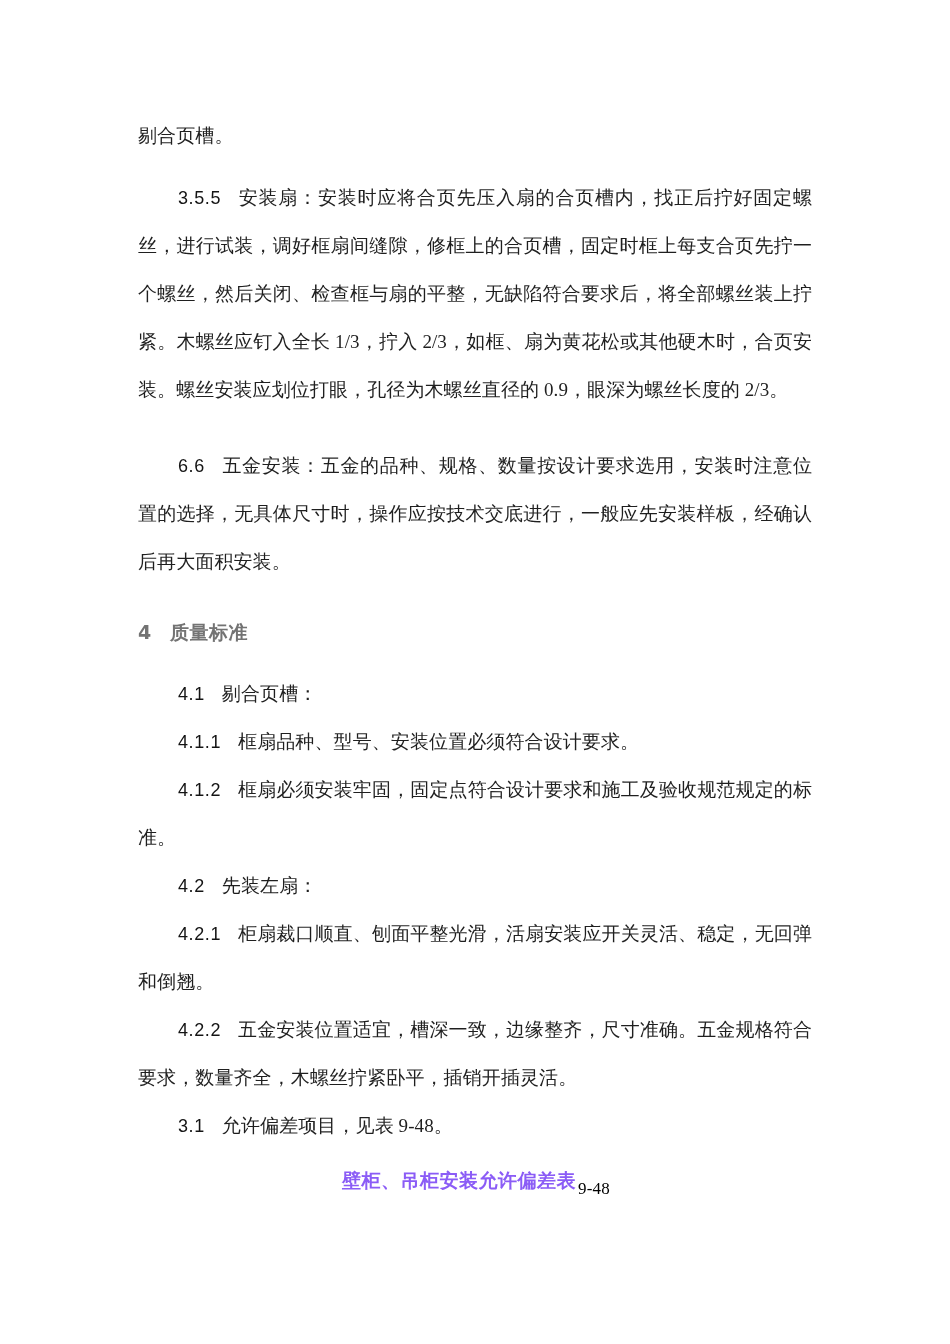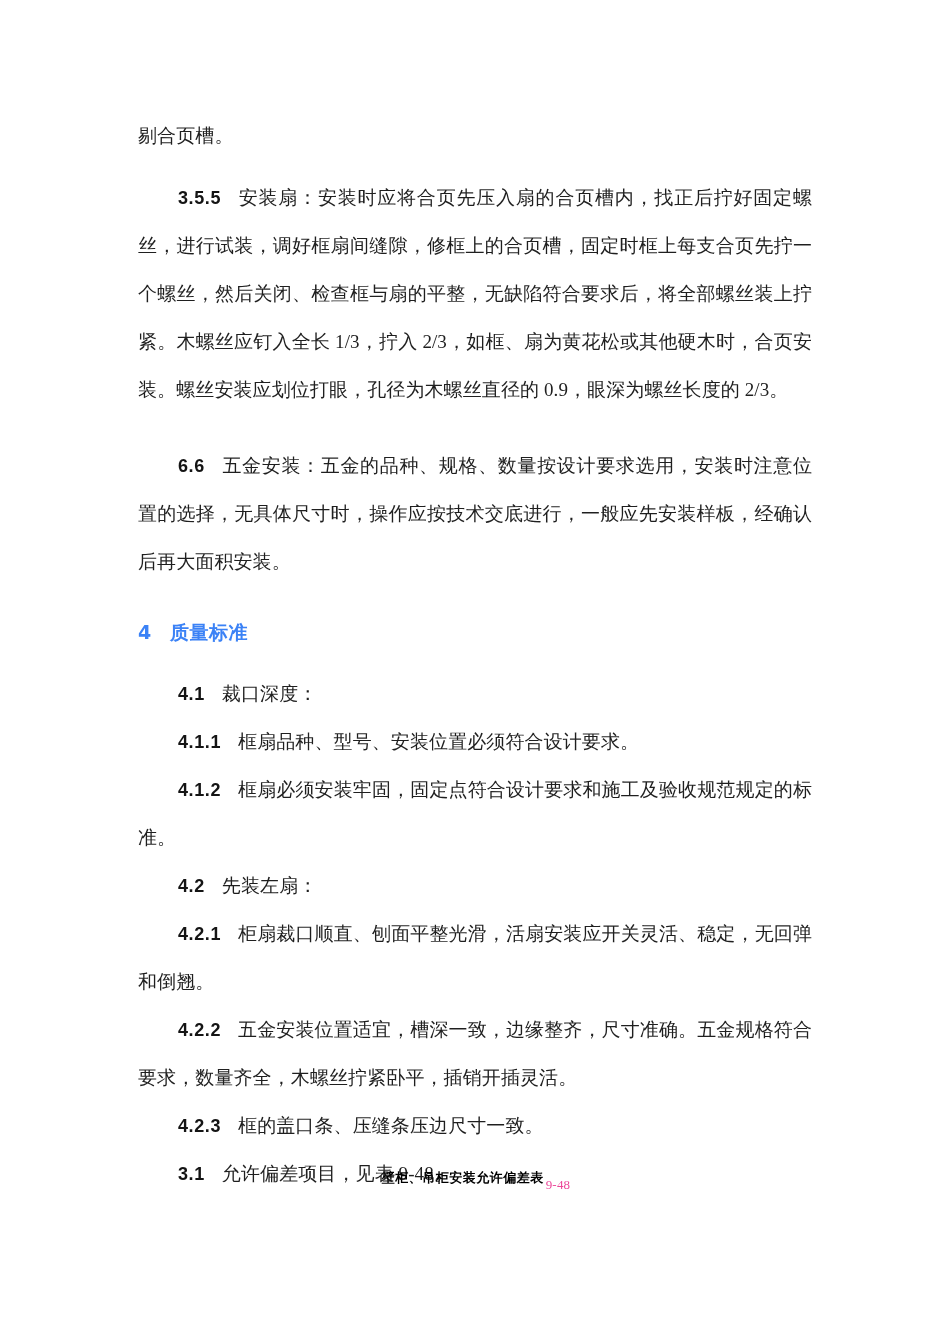--- a/index.html
+++ b/index.html
@@ -35,59 +35,58 @@
   }
   .para.indent { text-indent: 40px; }
   .para.noindent { text-indent: 0; }
 
   
   .num {
     font-family: "Liberation Sans", "DejaVu Sans", sans-serif;
     font-size: 18px;
     letter-spacing: 0.6px;
     color: #141414;
-    font-weight: bold;
   }
   .numgap { display: inline-block; width: 17px; }
 
   
   .heading {
     font-family: "DejaVu Sans", "Liberation Sans", sans-serif;
     font-weight: bold;
     font-size: 19px;
     line-height: 48px;
-    color: #3b82f6;
+    color: #737373;
     letter-spacing: 0.5px;
     margin: 0;
   }
   .heading .hnum { display: inline-block; width: 32px; }
 
   
   .gap-sm { height: 14px; }
   .gap-md { height: 22px; }
 
   
   .caption-wrap {
     position: absolute;
     left: 0;
     top: 1168px;
     width: 950px;
     text-align: center;
   }
   .caption-main {
     font-family: "DejaVu Sans", "Liberation Sans", sans-serif;
     font-weight: bold;
-    font-size: 13px;
+    font-size: 19px;
     letter-spacing: 0.5px;
-    color: #000000;
+    color: #8b5cf6;
   }
   .caption-num {
     font-family: "Liberation Serif", "DejaVu Serif", serif;
-    font-size: 13px;
-    color: #ec4899;
+    font-size: 17px;
+    color: #000000;
     position: relative;
     top: 7px;
     left: 2px;
     letter-spacing: 0.2px;
   }
 </style>
 </head>
 <body>
 
 <div class="page">
@@ -115,21 +114,21 @@
 
     <div class="gap-md"></div>
 
     <p class="heading">
       <span class="hnum">4</span><span>质量标准</span>
     </p>
 
     <div class="gap-sm"></div>
 
     <p class="para indent">
-      <span class="num">4.1</span><span class="numgap"></span><span>裁口深度：</span>
+      <span class="num">4.1</span><span class="numgap"></span><span>剔合页槽：</span>
     </p>
 
     <p class="para indent">
       <span class="num">4.1.1</span><span class="numgap"></span><span>框扇品种、型号、安装位置必须符合设计要求。</span>
     </p>
 
     <p class="para indent">
       <span class="num">4.1.2</span><span class="numgap"></span><span>框扇必须安装牢固，固定点符合设计要求和施工及验收规范规定的标准。</span>
     </p>
 
@@ -138,23 +137,20 @@
     </p>
 
     <p class="para indent">
       <span class="num">4.2.1</span><span class="numgap"></span><span>柜扇裁口顺直、刨面平整光滑，活扇安装应开关灵活、稳定，无回弹和倒翘。</span>
     </p>
 
     <p class="para indent">
       <span class="num">4.2.2</span><span class="numgap"></span><span>五金安装位置适宜，槽深一致，边缘整齐，尺寸准确。五金规格符合要求，数量齐全，木螺丝拧紧卧平，插销开插灵活。</span>
     </p>
 
-    <p class="para indent">
-      <span class="num">4.2.3</span><span class="numgap"></span><span>框的盖口条、压缝条压边尺寸一致。</span>
-    </p>
 
     <p class="para indent">
       <span class="num">3.1</span><span class="numgap"></span><span>允许偏差项目，见表 9-48。</span>
     </p>
 
   </div>
 
   <div class="caption-wrap">
     <span class="caption-main">壁柜、吊柜安装允许偏差表</span><span class="caption-num">9-48</span>
   </div>

